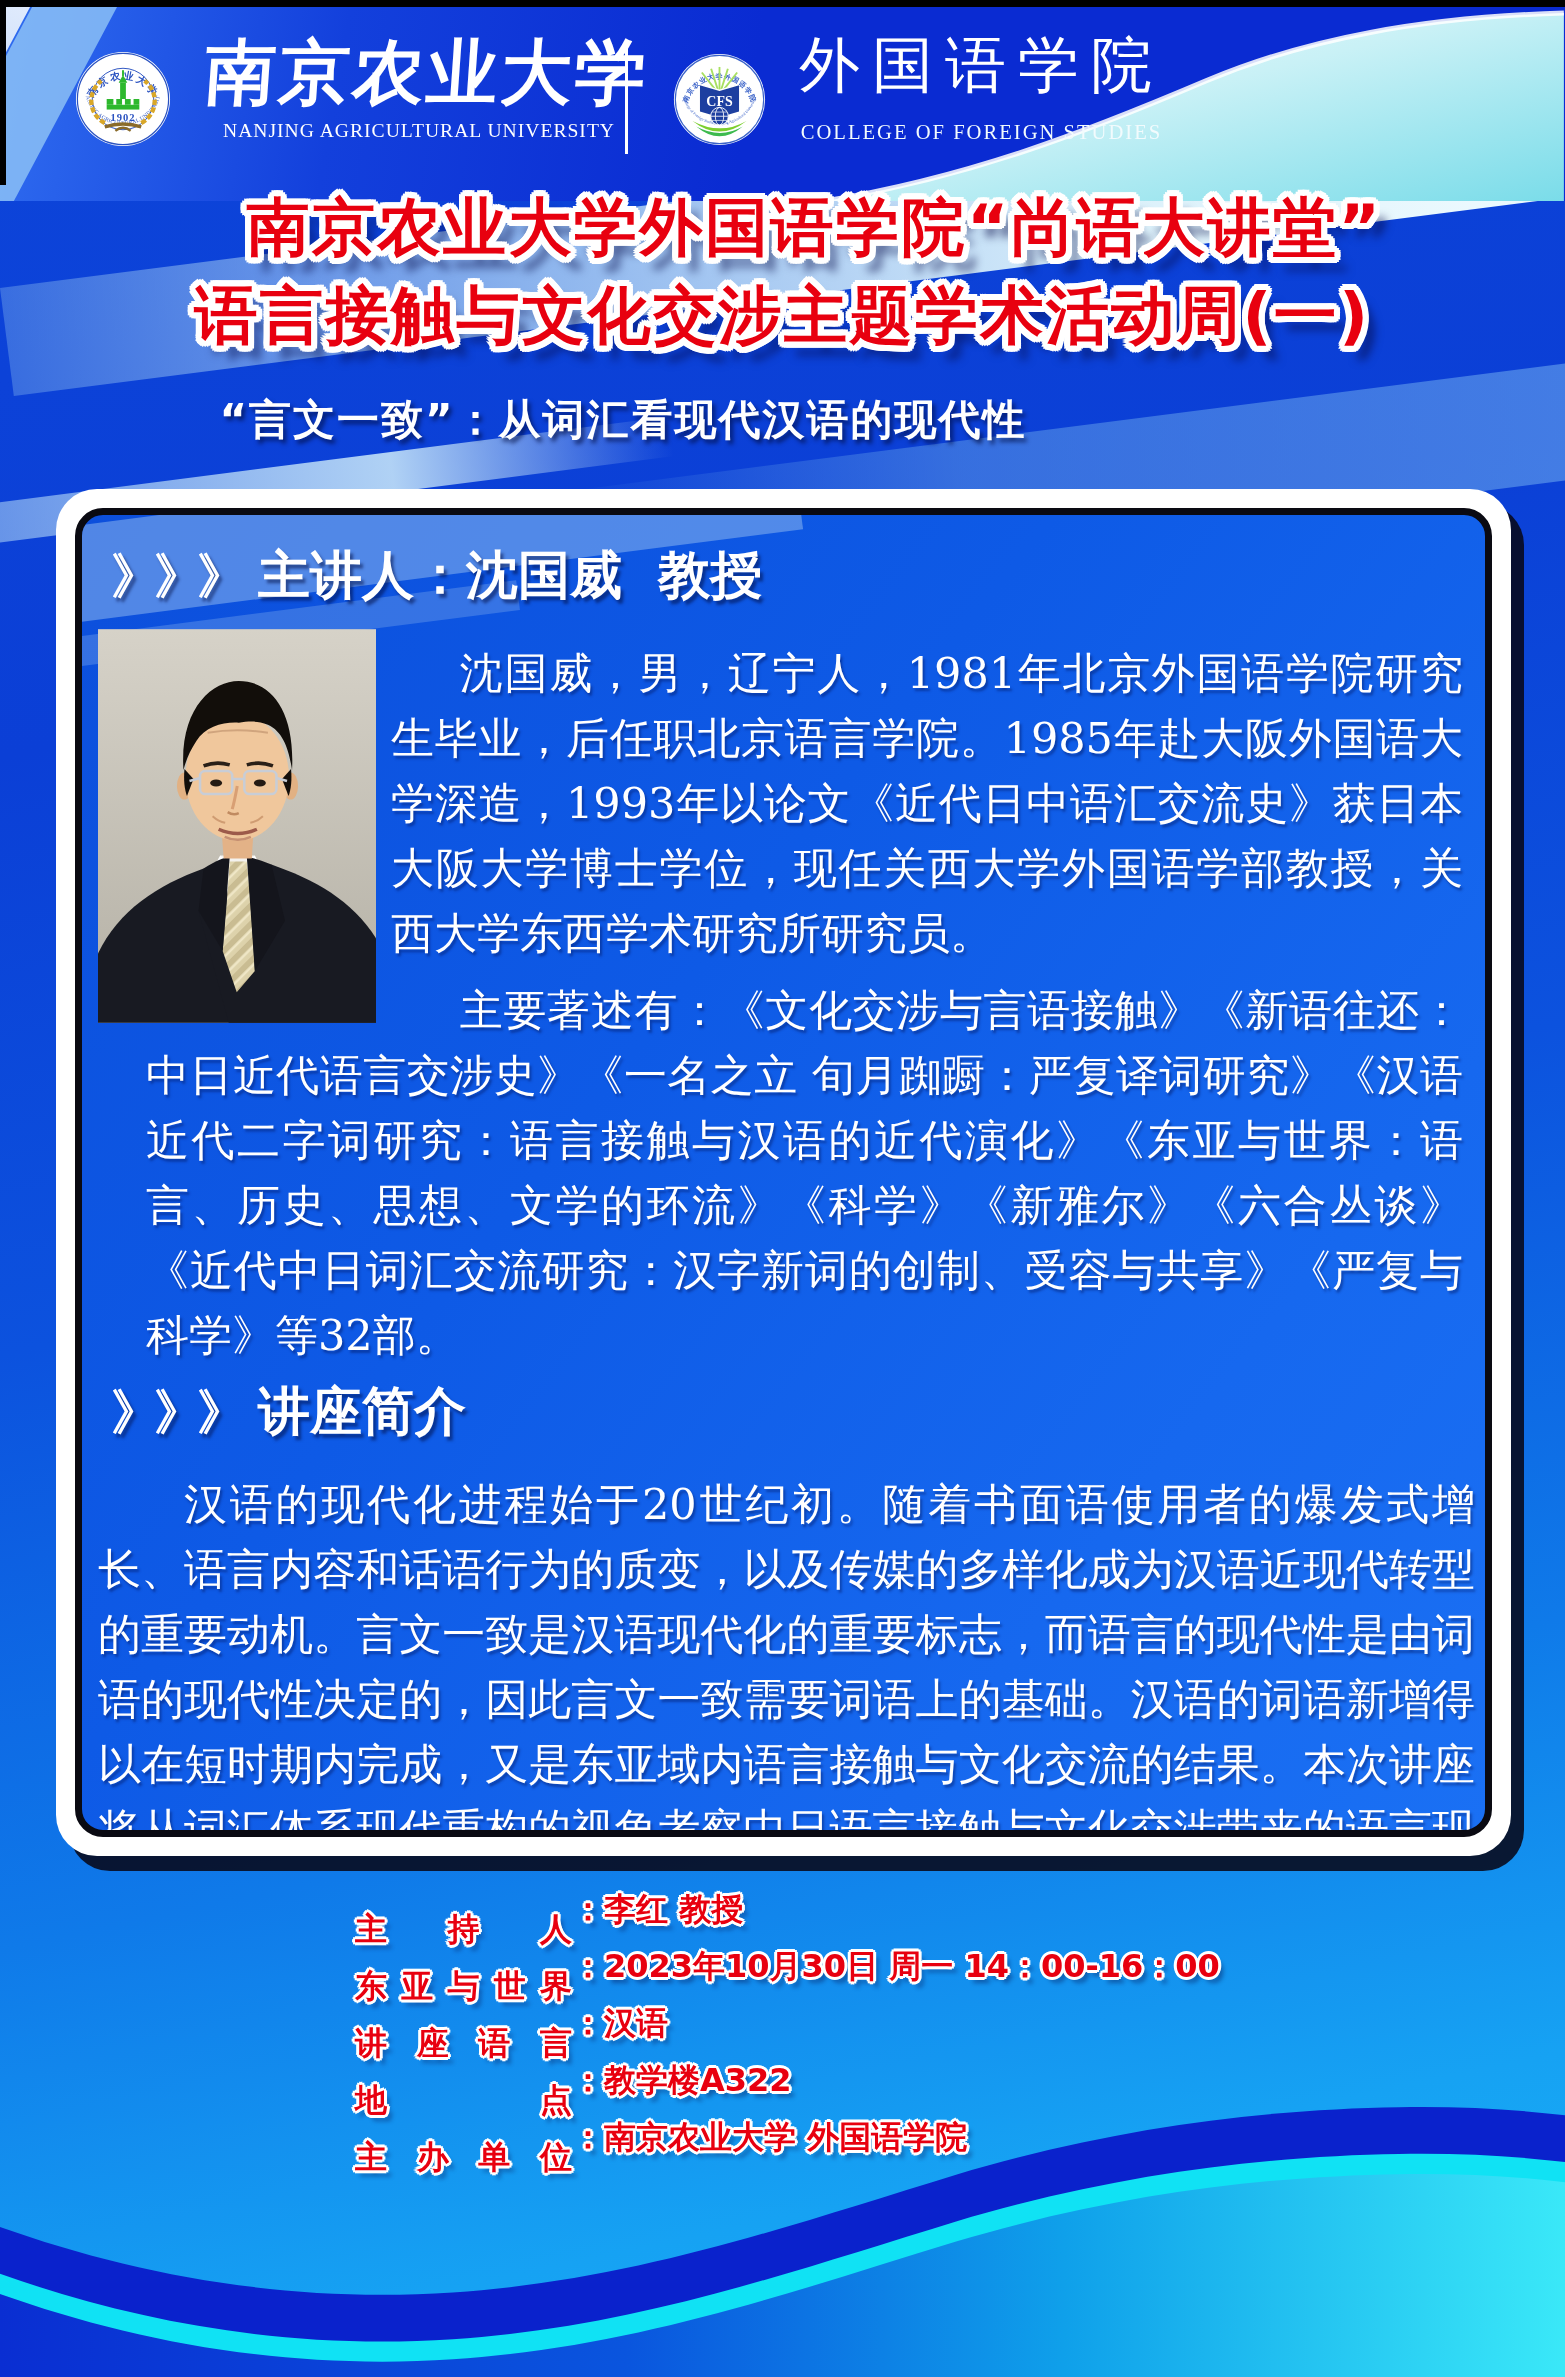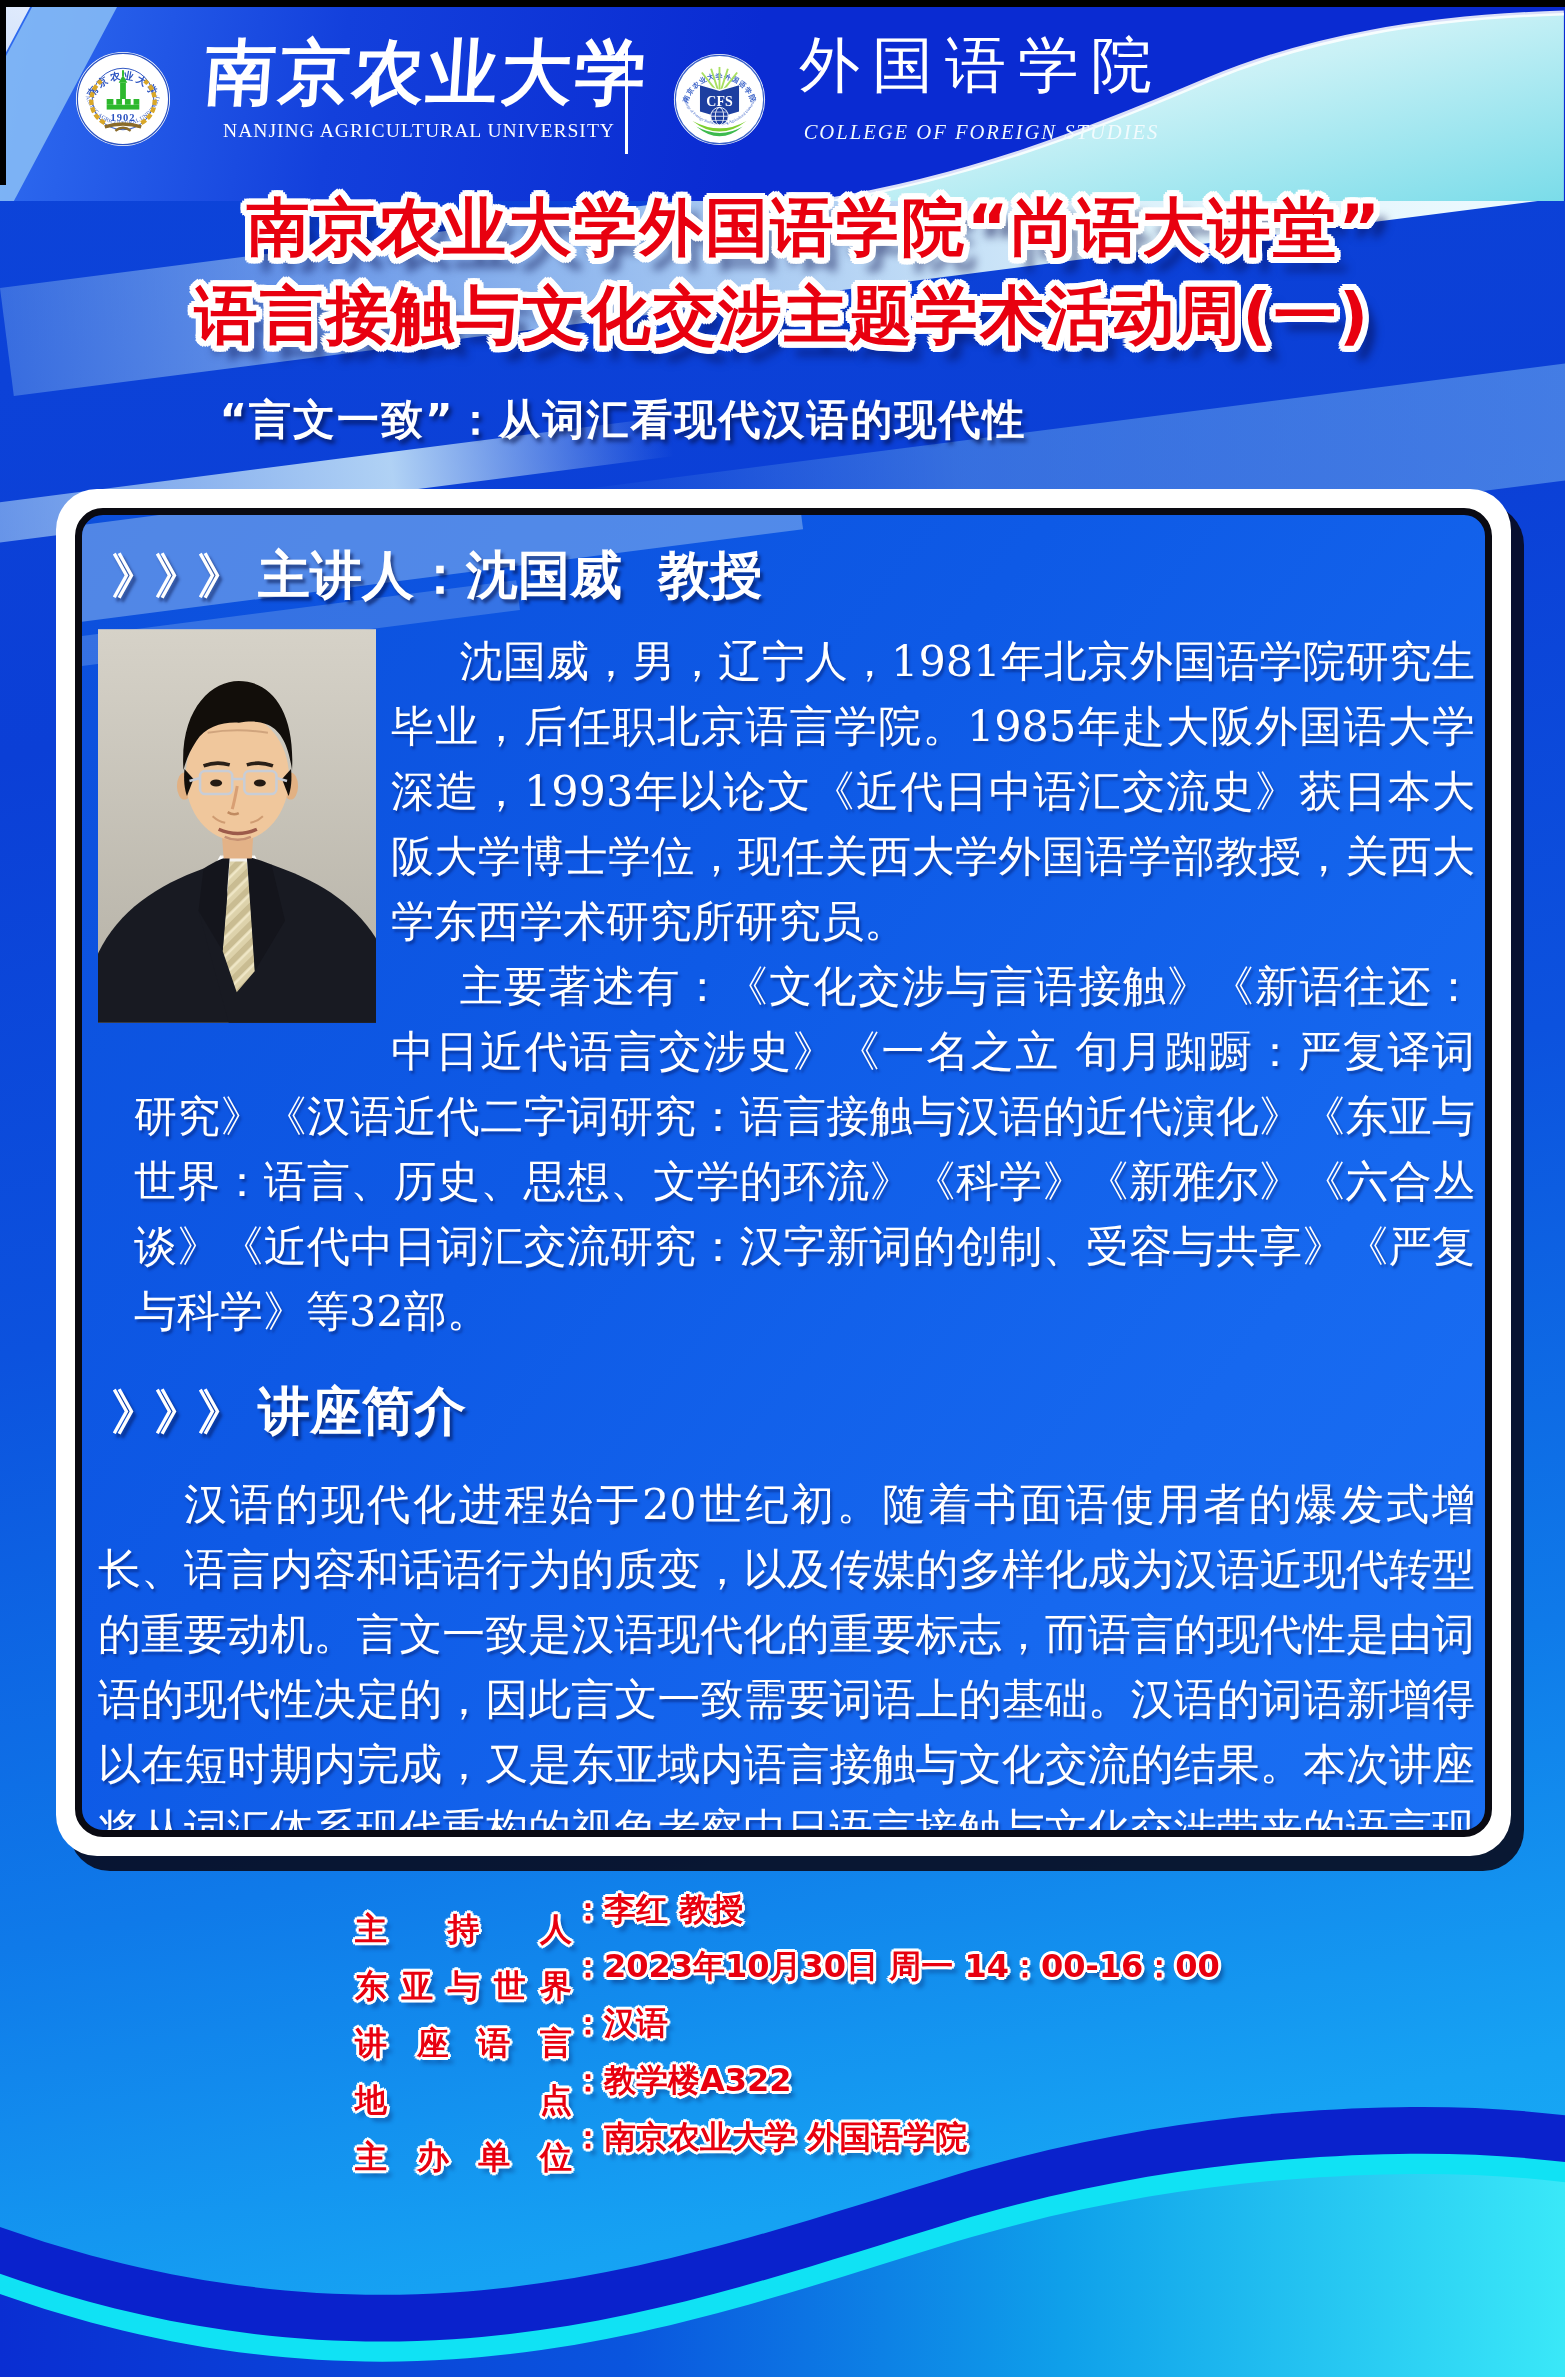--- a/index.html
+++ b/index.html
@@ -25,21 +25,21 @@
   .edge-left{position:absolute;left:0;top:0;width:6px;height:185px;background:#000;}
   .seal{position:absolute;}
   .uni-cn{position:absolute;left:205px;top:33px;width:428px;text-align:center;color:#fff;
     font-family:"DejaVu Serif",serif;font-weight:bold;font-size:71px;line-height:1.1;letter-spacing:3px;transform:skewX(-4deg);white-space:pre;}
   .uni-en{position:absolute;left:205px;top:120px;width:428px;text-align:center;color:#fff;
     font-family:"Liberation Serif",serif;font-size:19.6px;letter-spacing:1px;white-space:pre;}
   .hdr-divider{position:absolute;left:625px;top:46px;width:2.5px;height:108px;background:#fff;}
   .col-cn{position:absolute;left:785px;top:31px;width:393px;text-align:center;color:#fff;
     font-family:"DejaVu Serif",serif;font-weight:500;font-size:61px;line-height:1.1;letter-spacing:12px;white-space:pre;}
   .col-en{position:absolute;left:785px;top:121px;width:393px;text-align:center;color:#f2fbfd;
-    font-family:"Liberation Serif",serif;font-size:20.6px;letter-spacing:2px;white-space:pre;font-style:italic;}
+    font-family:"Liberation Serif",serif;font-size:20.6px;letter-spacing:2px;white-space:pre;}
   
   .t-red{position:absolute;left:0;width:1565px;text-align:center;font-weight:bold;
     color:var(--title-red,#e8000f);font-size:63px;line-height:1.15;letter-spacing:2.5px;white-space:pre;
     text-shadow:6px 0 0 #fff,-6px 0 0 #fff,0 6px 0 #fff,0 -6px 0 #fff,
       4.5px 4.5px 0 #fff,-4.5px 4.5px 0 #fff,4.5px -4.5px 0 #fff,-4.5px -4.5px 0 #fff,
       6px 2.5px 0 #fff,-6px 2.5px 0 #fff,6px -2.5px 0 #fff,-6px -2.5px 0 #fff,
       2.5px 6px 0 #fff,-2.5px 6px 0 #fff,2.5px -6px 0 #fff,-2.5px -6px 0 #fff,
       12px 14px 8px rgba(5,10,70,.55);}
   .t1{top:192px;padding-left:32px;} .t2{top:280px;}
   .subtitle{position:absolute;left:0;top:392px;width:1246px;text-align:center;color:#fff;
@@ -54,21 +54,21 @@
   .inband1{left:-40px;top:15px;width:755px;height:96px;background:rgba(150,190,240,.5);}
   .inband2{left:-40px;top:126px;width:478px;height:30px;background:rgba(150,190,240,.3);}
   .sec-heading{position:absolute;display:flex;align-items:baseline;gap:18px;color:#fff;font-weight:bold;
     font-size:52px;white-space:pre;text-shadow:3px 3.5px 3px rgba(0,10,60,.5);}
   .sec-heading .marker{letter-spacing:-6px;font-size:49px;}
   .h1{left:29px;top:26px;}
   .h2{left:29px;top:862px;}
   .bio-wrap{position:absolute;left:16px;top:114px;width:1377px;color:#fff;
     font-family:"DejaVu Serif",serif;font-size:43px;line-height:65px;text-align:justify;
     text-shadow:2px 2.5px 2.5px rgba(0,20,90,.45);}
-  .bio-wrap p{margin:0;text-indent:1.6em;padding-left:36px;}
+  .bio-wrap p{margin:12px;text-indent:1.6em;padding-left:36px;}
   .photo{float:left;width:278px;height:394px;margin:0 15px 12px 0;display:block;}
   .intro-body{position:absolute;left:16px;top:957px;width:1377px;color:#fff;
     font-family:"DejaVu Serif",serif;font-size:43px;line-height:65px;text-align:justify;text-indent:2em;
     text-shadow:2px 2.5px 2.5px rgba(0,20,90,.45);}
   
   .details{position:absolute;left:355px;top:1881px;z-index:5;}
   .drow{height:57px;display:flex;align-items:center;font-weight:bold;font-size:32px;
     color:var(--title-red,#e8000f);white-space:pre;
     text-shadow:3px 0 0 #fff,-3px 0 0 #fff,0 3px 0 #fff,0 -3px 0 #fff,
       2px 2px 0 #fff,-2px 2px 0 #fff,2px -2px 0 #fff,-2px -2px 0 #fff,

